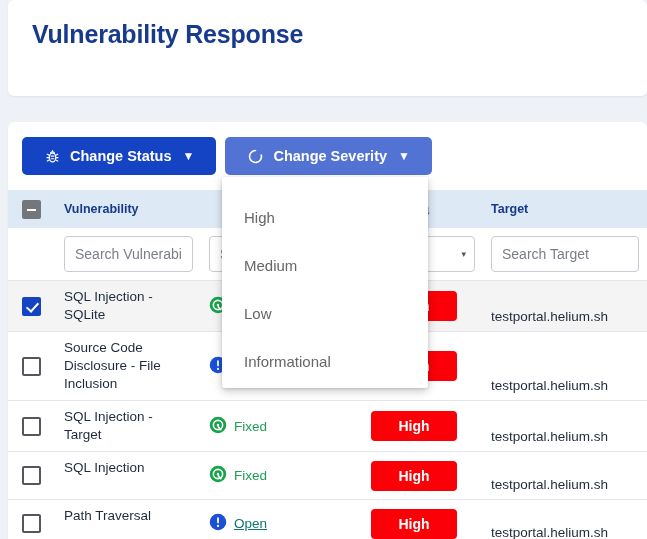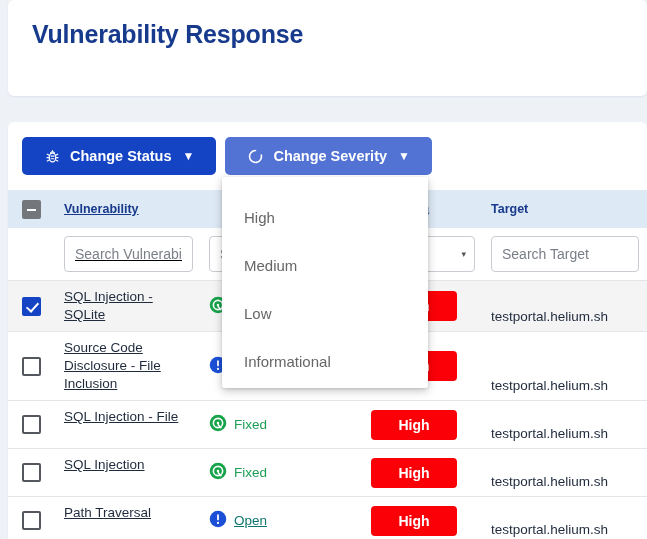--- a/index.html
+++ b/index.html
@@ -59,21 +59,21 @@
   .dd-item {
     height: 48px; display: flex; align-items: center;
     padding-left: 22px; font-size: 15px; color: #666; cursor: pointer;
   }
 
   
   .tbl { position: absolute; left: 0; top: 68px; width: 639px; }
   .row { display: flex; align-items: stretch; }
 
   .c-check { width: 46px; flex: 0 0 46px; display: flex; align-items: center; justify-content: center; }
-  .c-vuln  { width: 147px; flex: 0 0 147px; padding: 7px 8px 7px 10px; text-decoration: underline; }
+  .c-vuln  { width: 147px; flex: 0 0 147px; padding: 7px 8px 7px 10px; }
   .c-stat  { width: 162px; flex: 0 0 162px; padding: 7px 8px; display: flex; align-items: center; gap: 7px; }
   .c-sev   { width: 120px; flex: 0 0 120px; padding: 7px 8px; display: flex; align-items: center; }
   .c-targ  { flex: 1 1 auto; padding: 7px 8px; display: flex; align-items: flex-end; }
 
   .head-row {
     background: #dde9f5; height: 38px; align-items: center;
     font-size: 12.5px; font-weight: bold; color: #173a8c;
   }
   .head-row .c-vuln, .head-row .c-stat, .head-row .c-sev, .head-row .c-targ {
     padding-top: 0; padding-bottom: 0; display: flex; align-items: center;
@@ -261,21 +261,21 @@
         <div class="c-targ">
           <span class="targ-txt">testportal.helium.sh</span>
         </div>
       </div>
 
       <div class="row data-row">
         <div class="c-check">
           <span class="cb"></span>
         </div>
         <div class="c-vuln">
-          <div class="vuln-txt">SQL Injection - File</div>
+          <div class="vuln-txt">SQL Injection - Target</div>
         </div>
         <div class="c-stat">
           <span>
             <svg width="18" height="18" viewBox="0 0 24 24">
               <circle cx="12" cy="12" r="11" fill="#16a34a"></circle>
               <circle cx="12" cy="12" r="6.2" fill="none" stroke="#fff" stroke-width="2.1"></circle>
               <rect x="11" y="13.6" width="2.1" height="7" fill="#fff" transform="rotate(-42 12 14)"></rect>
               <circle cx="12" cy="12" r="1.7" fill="#fff"></circle>
             </svg>
           </span>

